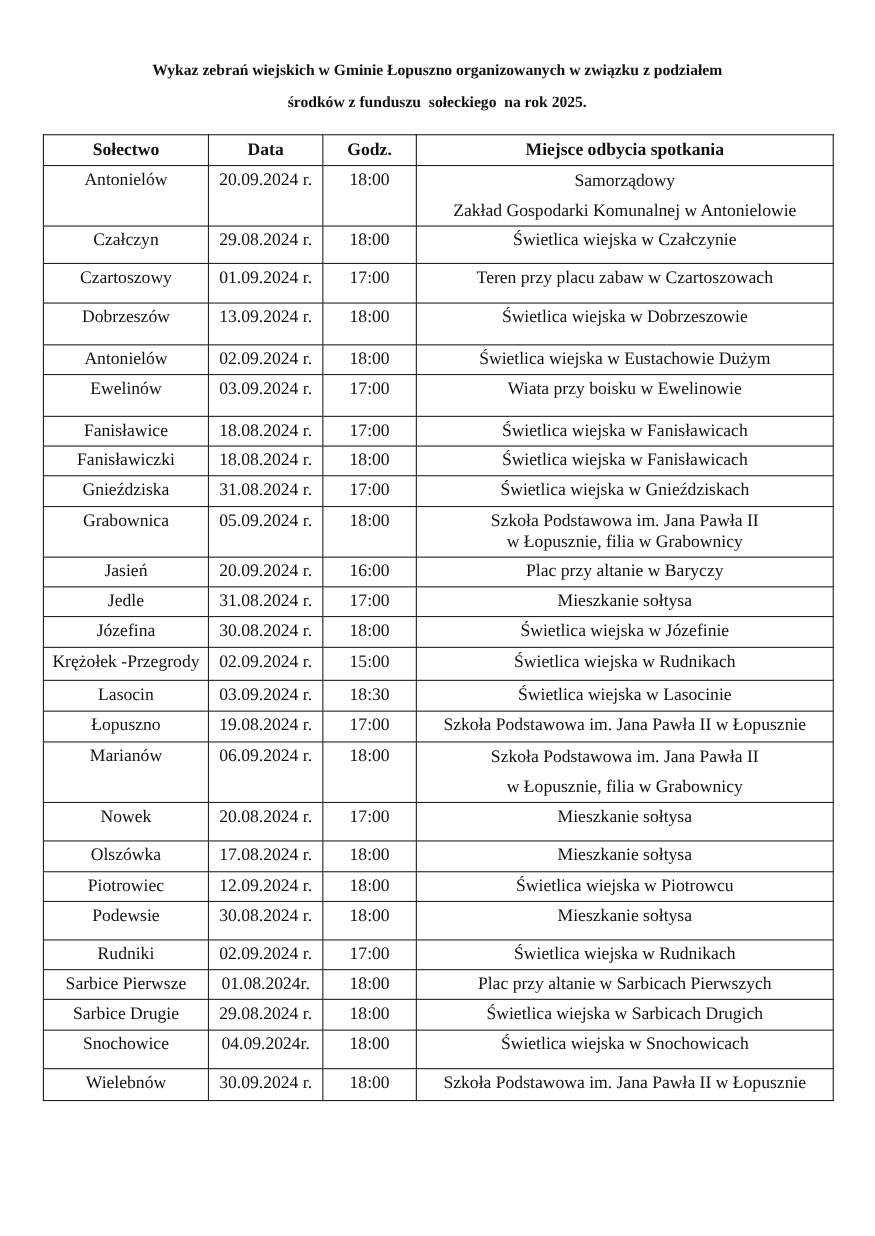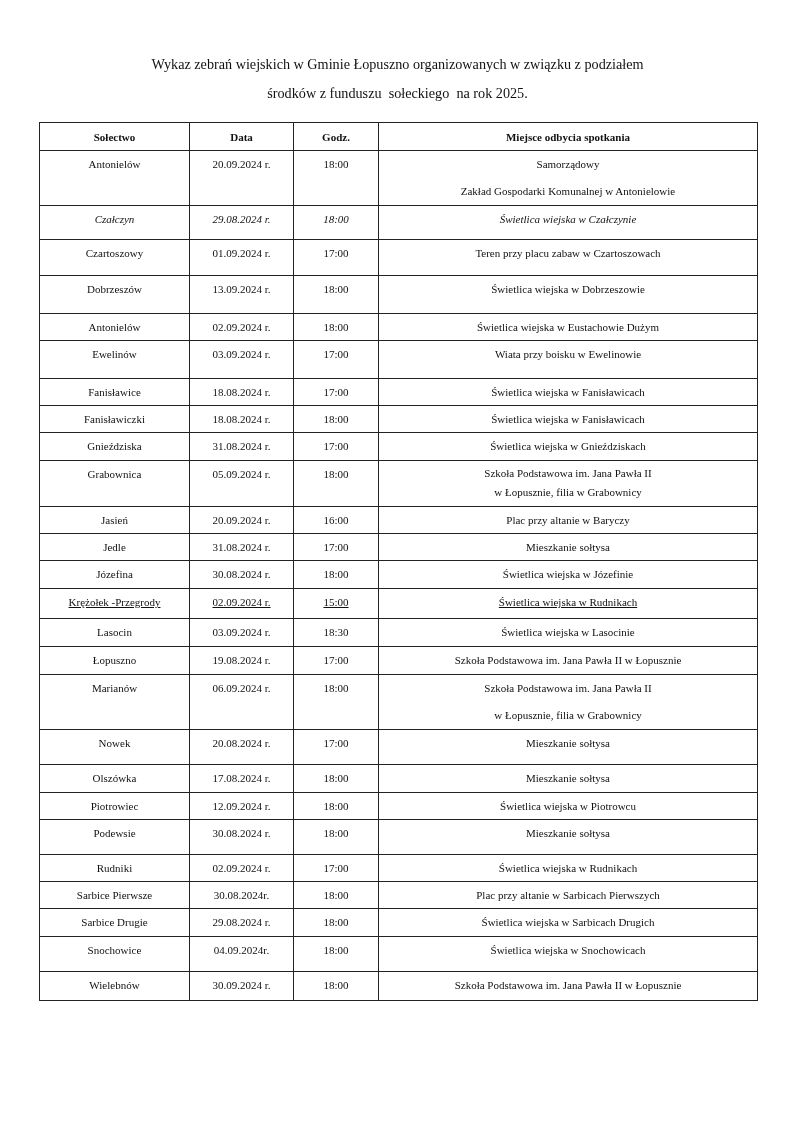--- a/index.html
+++ b/index.html
@@ -2,27 +2,27 @@
 <html><head>
 <meta charset="utf-8">
 <style>
   html, body { margin: 0; padding: 0; background: #ffffff; }
   body {
     width: 795px; height: 1124px; position: relative; overflow: hidden;
     font-family: "Liberation Serif", serif; color: #111;
   }
   .title {
     position: absolute; left: 0; width: 795px; top: 50px;
-    text-align: center; font-weight: normal; font-size: 14.2px; line-height: 29px;
+    text-align: center; font-weight: bold; font-size: 14.2px; line-height: 29px;
   }
   .title div { white-space: pre; }
   table.grid {
     position: absolute; left: 39px; top: 122px; width: 718px;
     border-collapse: collapse; table-layout: fixed;
-    font-size: 11px;
+    font-size: 16px;
   }
   table.grid td, table.grid th {
     border: 1px solid #222; padding: 0; vertical-align: top;
     text-align: center; line-height: 20px;
   }
   table.grid th { font-weight: bold; height: 27px; vertical-align: middle; line-height: 18px; }
   td .cell { padding-top: 3px; white-space: nowrap; }
   col.c1 { width: 150px; } col.c2 { width: 104px; } col.c3 { width: 85px; } col.c4 { width: 379px; }
 </style>
 </head>
@@ -59,21 +59,21 @@
         <td>
           <div class="cell">18:00</div>
         </td>
         <td>
           <div class="cell" style="padding-top: 0px;">
             <div style="line-height: 27px;">Samorządowy</div>
             <div style="line-height: 27px;">Zakład Gospodarki Komunalnej w Antonielowie</div>
           </div>
         </td>
       </tr>
-      <tr style="height: 34px; font-style: italic;">
+      <tr style="height: 34px;">
         <td>
           <div class="cell">Czałczyn</div>
         </td>
         <td>
           <div class="cell">29.08.2024 r.</div>
         </td>
         <td>
           <div class="cell">18:00</div>
         </td>
         <td>
@@ -252,21 +252,21 @@
         </td>
         <td>
           <div class="cell">18:00</div>
         </td>
         <td>
           <div class="cell">
             <div>Świetlica wiejska w Józefinie</div>
           </div>
         </td>
       </tr>
-      <tr style="height: 30px; text-decoration: underline;">
+      <tr style="height: 30px;">
         <td>
           <div class="cell">Krężołek -Przegrody</div>
         </td>
         <td>
           <div class="cell">02.09.2024 r.</div>
         </td>
         <td>
           <div class="cell">15:00</div>
         </td>
         <td>
@@ -402,21 +402,21 @@
           <div class="cell">
             <div>Świetlica wiejska w Rudnikach</div>
           </div>
         </td>
       </tr>
       <tr style="height: 27px;">
         <td>
           <div class="cell">Sarbice Pierwsze</div>
         </td>
         <td>
-          <div class="cell">30.08.2024r.</div>
+          <div class="cell">01.08.2024r.</div>
         </td>
         <td>
           <div class="cell">18:00</div>
         </td>
         <td>
           <div class="cell">
             <div>Plac przy altanie w Sarbicach Pierwszych</div>
           </div>
         </td>
       </tr>

